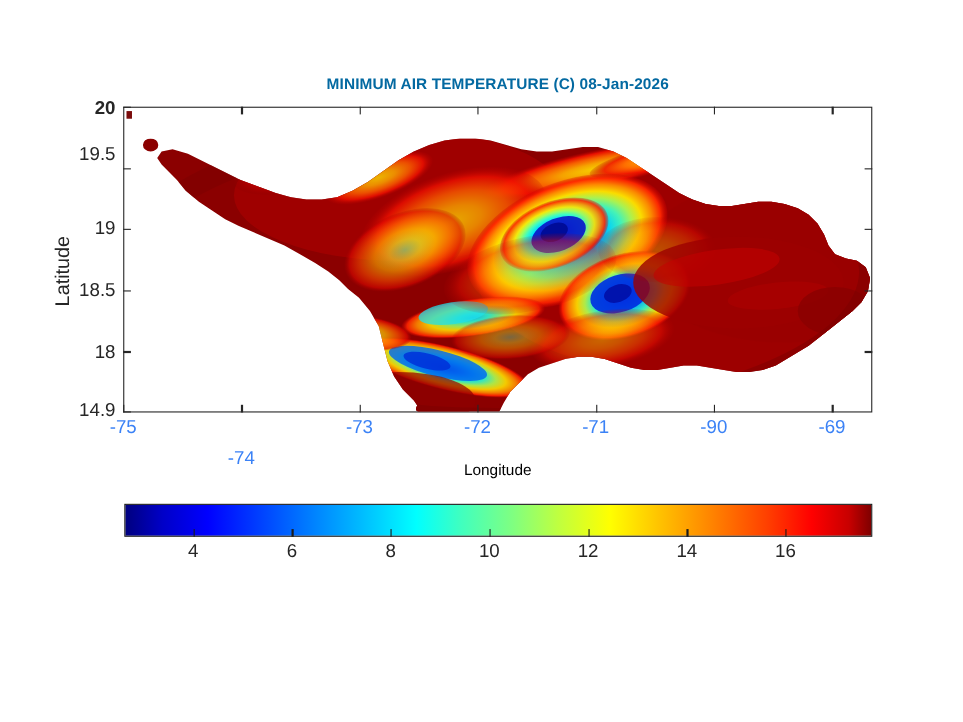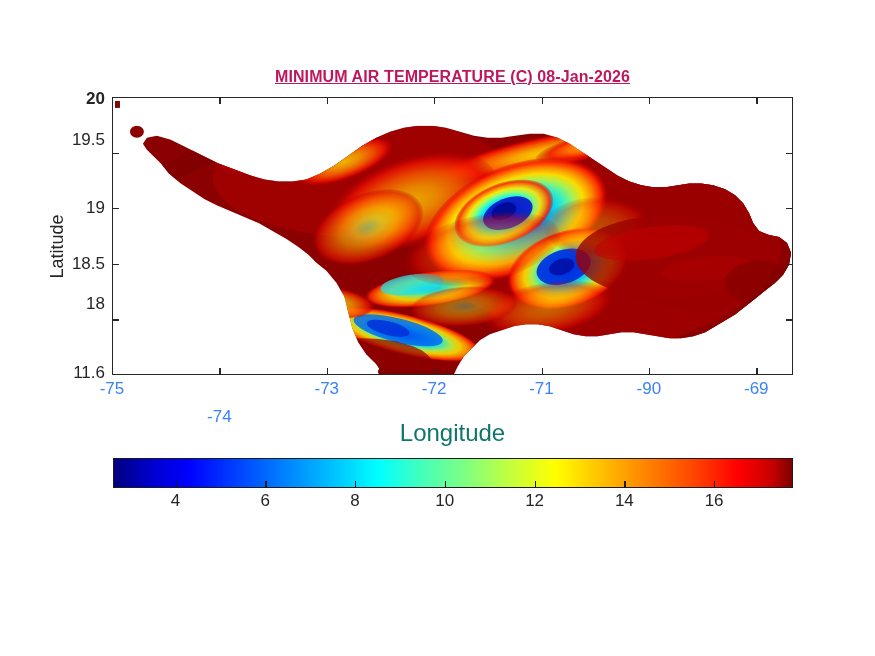--- a/index.html
+++ b/index.html
@@ -23,26 +23,25 @@
     background: #ffffff;
   }
 
   
   #chart-title {
     position: absolute;
     left: 112px;
     top: 68px;
     width: 681px;
     text-align: center;
-    font-size: 16px;
+    font-size: 14px;
     font-weight: bold;
     letter-spacing: 0.1px;
-    color: #be185d;
+    color: #0369a1;
     white-space: nowrap;
-    text-decoration: underline;
   }
 
   
   #axes-area {
     position: absolute;
     left: 112px;
     top: 97px;
     width: 681px;
     height: 278px;
     border: 1.3px solid #262626;
@@ -89,22 +88,22 @@
     white-space: nowrap;
   }
 
   
   #xlabel {
     position: absolute;
     left: 112px;
     top: 419px;
     width: 681px;
     text-align: center;
-    font-size: 24px;
-    color: #0f766e;
+    font-size: 14px;
+    color: #000000;
   }
   #ylabel {
     position: absolute;
     left: -23px;
     top: 236px;
     width: 160px;
     text-align: center;
     font-size: 18px;
     color: #262626;
     transform: rotate(-90deg);
@@ -374,22 +373,22 @@
   <div class="xticklabel" style="left:326.8px;top:379px;">-73</div>
   <div class="xticklabel" style="left:434.1px;top:379px;">-72</div>
   <div class="xticklabel" style="left:541.5px;top:379px;">-71</div>
   <div class="xticklabel" style="left:648.9px;top:379px;">-90</div>
   <div class="xticklabel" style="left:756.3px;top:379px;">-69</div>
 
   <div class="yticklabel" style="left:53px;width:52px;top:99px;font-weight:bold;">20</div>
   <div class="yticklabel" style="left:53px;width:52px;top:140px;">19.5</div>
   <div class="yticklabel" style="left:53px;width:52px;top:208.2px;">19</div>
   <div class="yticklabel" style="left:53px;width:52px;top:263.8px;">18.5</div>
-  <div class="yticklabel" style="left:53px;width:52px;top:304px;text-align:right;">18</div>
-  <div class="yticklabel" style="left:53px;width:52px;top:373px;">11.6</div>
+  <div class="yticklabel" style="left:53px;width:52px;top:320px;text-align:right;">18</div>
+  <div class="yticklabel" style="left:53px;width:52px;top:373px;">14.9</div>
 
   <div id="xlabel">Longitude</div>
   <div id="ylabel">Latitude</div>
 
   <div id="colorbar-wrap">
     <div id="colorbar-gradient"></div>
     <div class="cb-tick" style="left:9.2%;"></div>
     <div class="cb-tick" style="left:22.4%;"></div>
     <div class="cb-tick" style="left:35.6%;"></div>
     <div class="cb-tick" style="left:48.8%;"></div>

